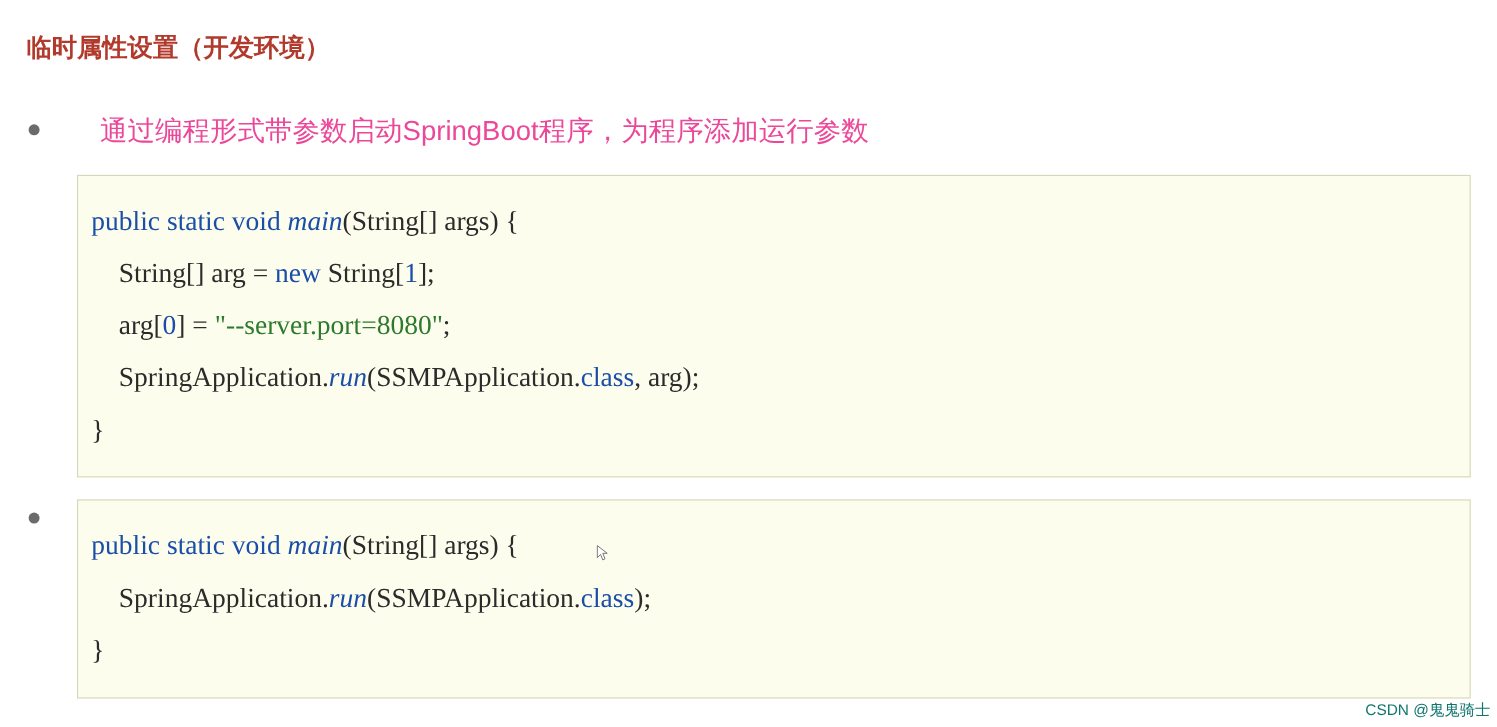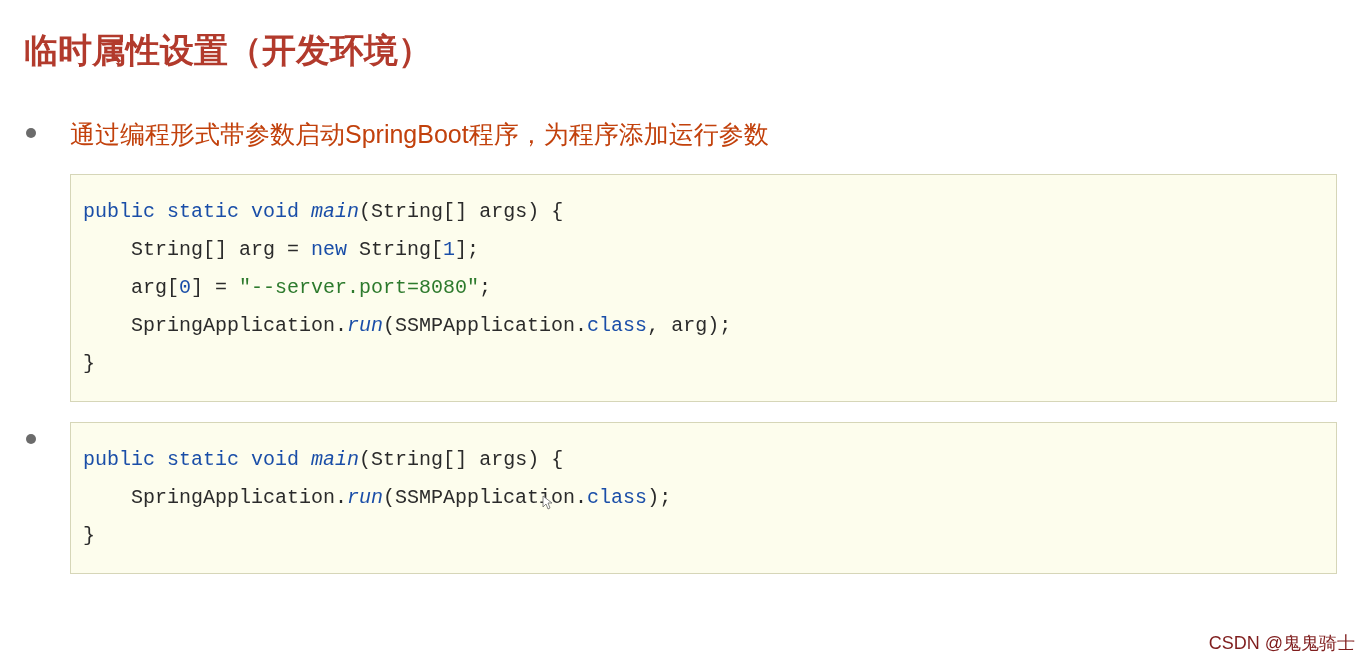--- a/index.html
+++ b/index.html
@@ -6,21 +6,21 @@
     body {
       width: 1361px;
       height: 661px;
       background: #ffffff;
       font-family: "Microsoft YaHei", "PingFang SC", sans-serif;
       padding: 28px 24px 0 24px;
       position: relative;
     }
     .title {
       color: #b23a2c;
-      font-size: 34px;
+      font-size: 23px;
       font-weight: 700;
       margin-bottom: 42px;
     }
     ul.bullets {
       list-style: none;
     }
     ul.bullets > li {
       position: relative;
       padding-left: 46px;
       margin-bottom: 6px;
@@ -29,48 +29,49 @@
       content: "";
       position: absolute;
       left: 2px;
       top: 12px;
       width: 10px;
       height: 10px;
       border-radius: 50%;
       background: #6b6b6b;
     }
     .bullet-text {
-      color: #c2410c;
+      color: #ec4899;
       font-size: 25px;
       line-height: 1.5;
+      margin-left: 21px;
     }
     .code-block {
       margin-top: 20px;
       margin-bottom: 20px;
       background: #fdfded;
       border: 1px solid #d6d6b8;
       padding: 18px 12px;
-      font-family: Liberation Mono, monospace;
-      font-size: 20px;
+      font-family: Liberation Serif, serif;
+      font-size: 25px;
       line-height: 1.9;
       white-space: pre;
       color: #2b2b2b;
     }
     .kw   { color: #1a4ea8; }
     .fn   { color: #1a4ea8; font-style: italic; }
     .num  { color: #1a4ea8; }
     .str  { color: #2d7a2d; }
     .cls  { color: #1a4ea8; }
     .txt  { color: #2b2b2b; }
     .watermark {
       position: absolute;
       right: 6px;
       bottom: 6px;
-      color: #7f1d1d;
-      font-size: 18px;
+      color: #0f766e;
+      font-size: 14px;
       font-family: sans-serif;
     }
     .cursor {
       position: absolute;
       left: 542px;
       top: 495px;
       width: 12px;
       height: 16px;
       pointer-events: none;
     }

